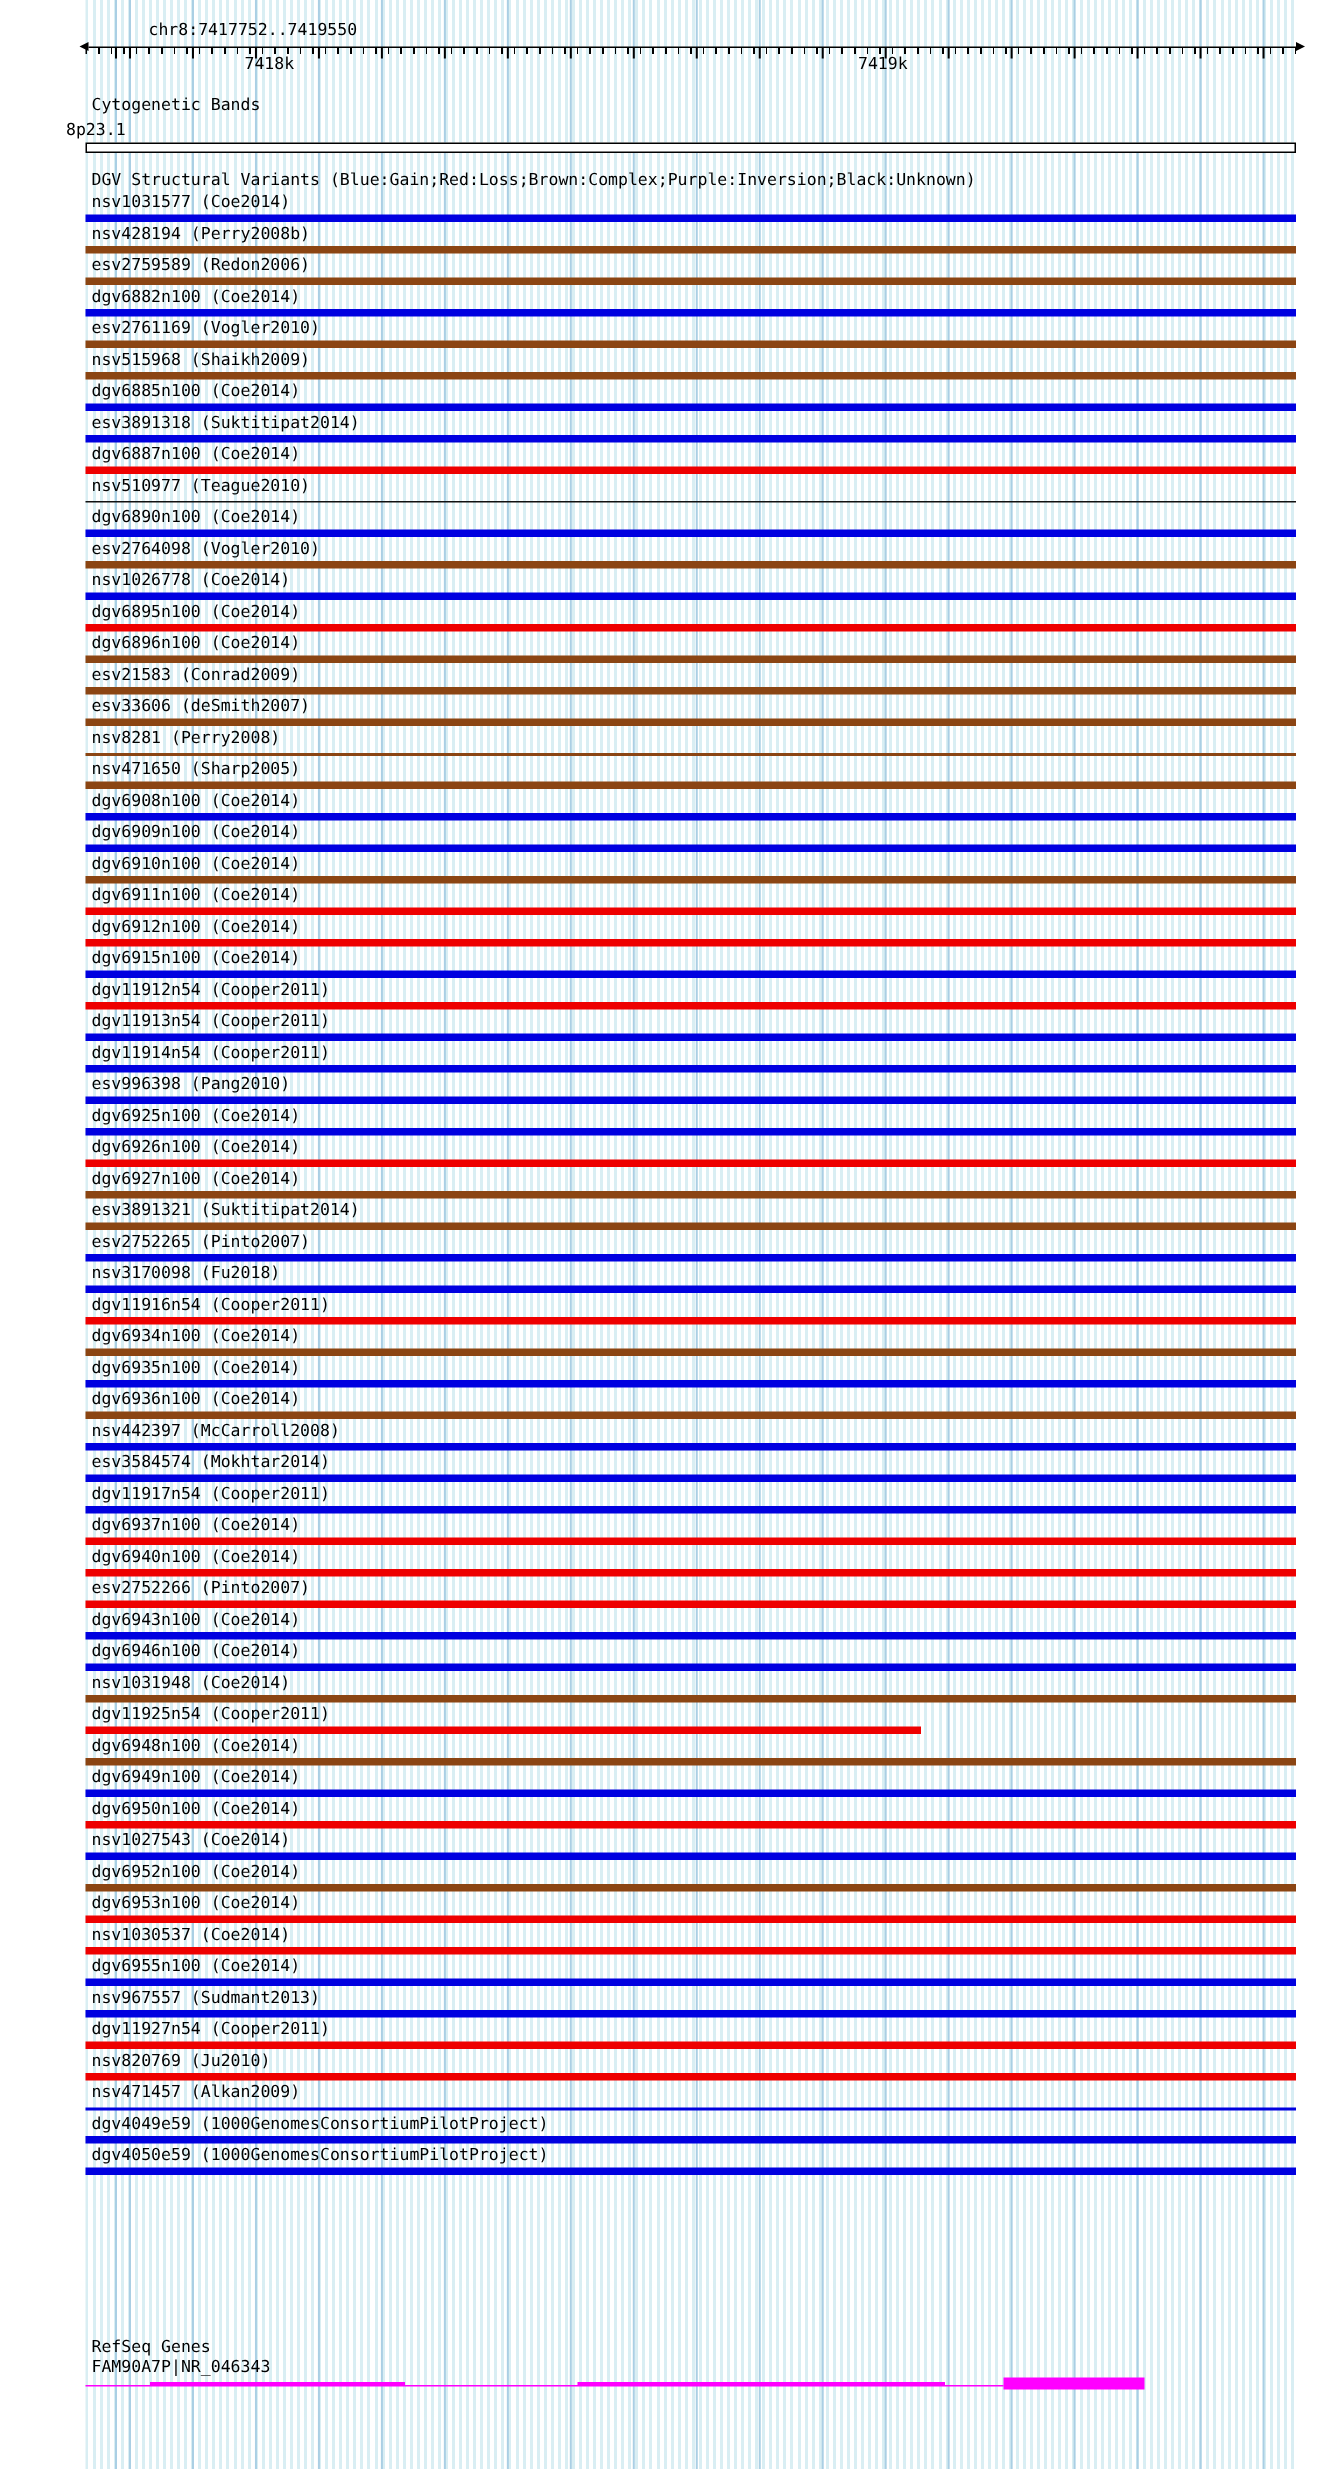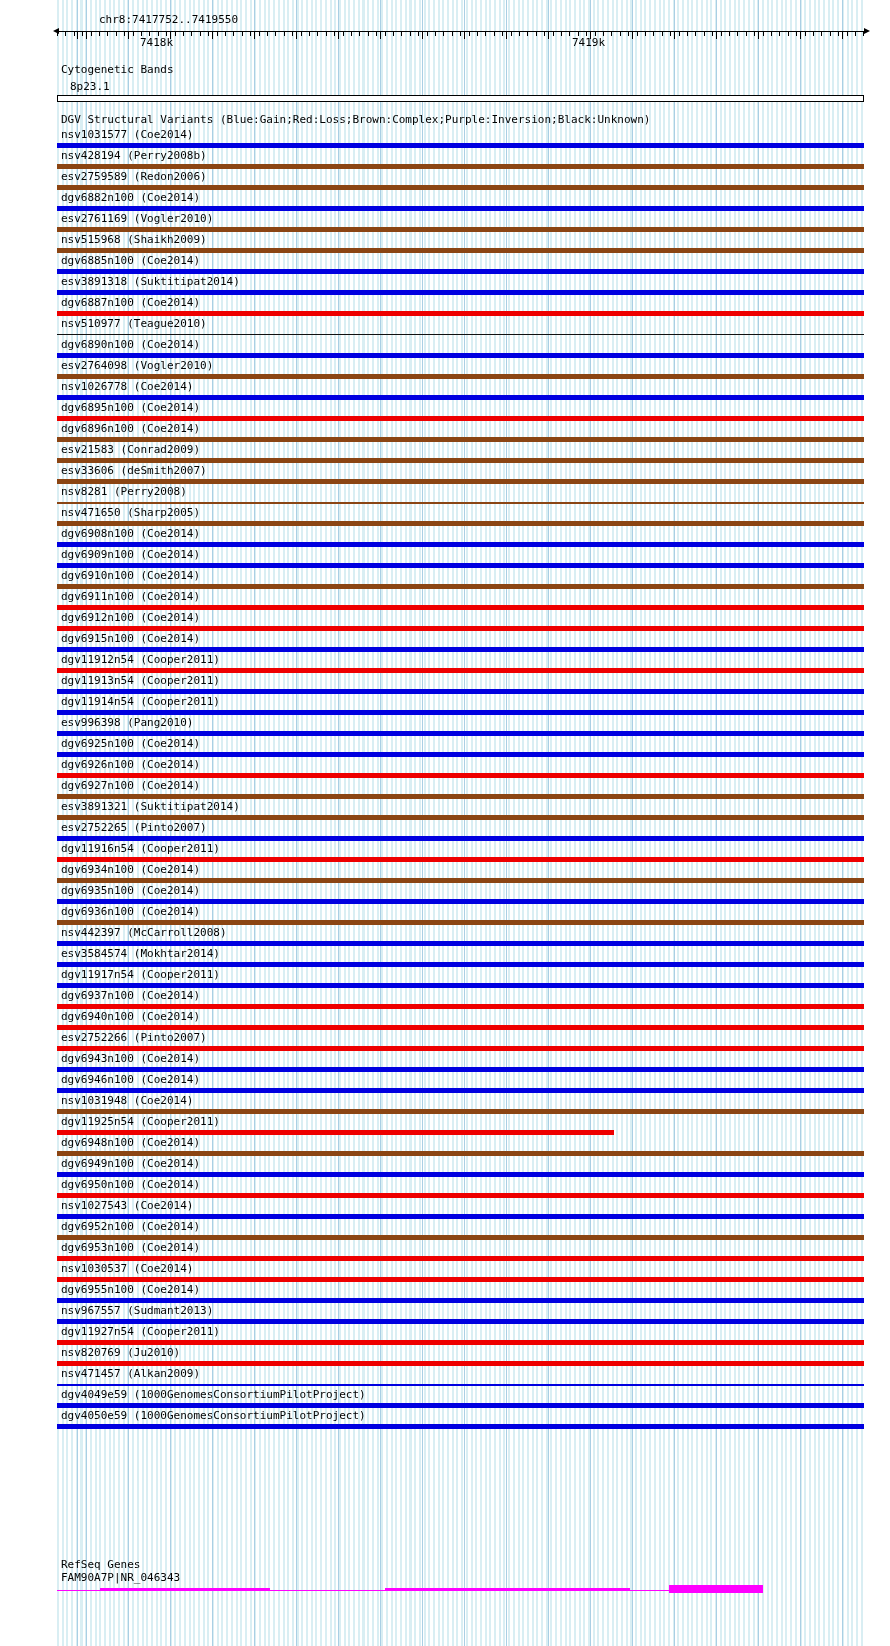--- a/index.html
+++ b/index.html
@@ -26,21 +26,21 @@
   #ruler-line:after{content:"";position:absolute;right:-6px;top:-3px;
     border:3px solid transparent;border-left:6px solid #000;border-right:none;}
   #ruler-ticks-minor{left:57px;top:32px;width:807px;height:4px;
     background:repeating-linear-gradient(90deg,#000 0 1px,transparent 1px 8.4px);}
   #ruler-ticks-major{left:57px;top:32px;width:807px;height:7px;
     background:repeating-linear-gradient(90deg,#000 0 1px,transparent 1px 42px);
     background-position:29px 0;}
   .ruler-label{top:36px;font-size:11px;}
   
   #cyto-title{left:61px;top:63px;}
-  #cyto-band-label{left:70px;top:80px;}
+  #cyto-band-label{left:44px;top:80px;}
   #cyto-band-box{left:57px;top:95px;width:805px;height:5px;background:#fff;border:1px solid #000;}
   
   #dgv-title{left:61px;top:113px;}
   #dgv-rows{left:57px;top:128px;width:807px;}
   .vrow{position:relative;height:21px;}
   .vlbl{position:absolute;left:4px;top:1px;font-size:11px;line-height:12px;white-space:pre;}
   .vbar{position:absolute;left:0;top:15px;height:5px;width:100%;}
   .vbar.thin2{height:2px;top:17px;}
   .vbar.thin1{height:1px;top:17px;}
   
@@ -53,21 +53,21 @@
 </style>
 </head>
 <body>
 
 <div id="plot-bg"></div>
 
 <div class="abs txt" style="left:61px;top:13px;margin-left:38px;">chr8:7417752..7419550</div>
 <div class="abs" id="ruler-line"></div>
 <div class="abs" id="ruler-ticks-minor"></div>
 <div class="abs" id="ruler-ticks-major"></div>
-<div class="abs txt ruler-label" style="left:140px;">7418k</div>
+<div class="abs txt ruler-label" style="left:163px;">7418k</div>
 <div class="abs txt ruler-label" style="left:572px;">7419k</div>
 
 <div class="abs txt bold" id="cyto-title">Cytogenetic Bands</div>
 <div class="abs txt" id="cyto-band-label">8p23.1</div>
 <div class="abs" id="cyto-band-box"></div>
 
 <div class="abs txt bold" id="dgv-title">DGV Structural Variants (Blue:Gain;Red:Loss;Brown:Complex;Purple:Inversion;Black:Unknown)</div>
 <div class="abs" id="dgv-rows">
     <div class="vrow">
       <div class="vlbl">nsv1031577 (Coe2014)</div>
@@ -196,20 +196,24 @@
     <div class="vrow">
       <div class="vlbl">dgv6927n100 (Coe2014)</div>
       <div class="vbar" style="background: rgb(139, 69, 19);"></div>
     </div>
     <div class="vrow">
       <div class="vlbl">esv3891321 (Suktitipat2014)</div>
       <div class="vbar" style="background: rgb(139, 69, 19);"></div>
     </div>
     <div class="vrow">
       <div class="vlbl">esv2752265 (Pinto2007)</div>
+      <div class="vbar" style="background: rgb(0, 0, 224);"></div>
+    </div>
+    <div class="vrow">
+      <div class="vlbl">nsv3170098 (Fu2018)</div>
       <div class="vbar" style="background: rgb(0, 0, 224);"></div>
     </div>
     <div class="vrow">
       <div class="vlbl">dgv11916n54 (Cooper2011)</div>
       <div class="vbar" style="background: rgb(238, 0, 0);"></div>
     </div>
     <div class="vrow">
       <div class="vlbl">dgv6934n100 (Coe2014)</div>
       <div class="vbar" style="background: rgb(139, 69, 19);"></div>
     </div>

